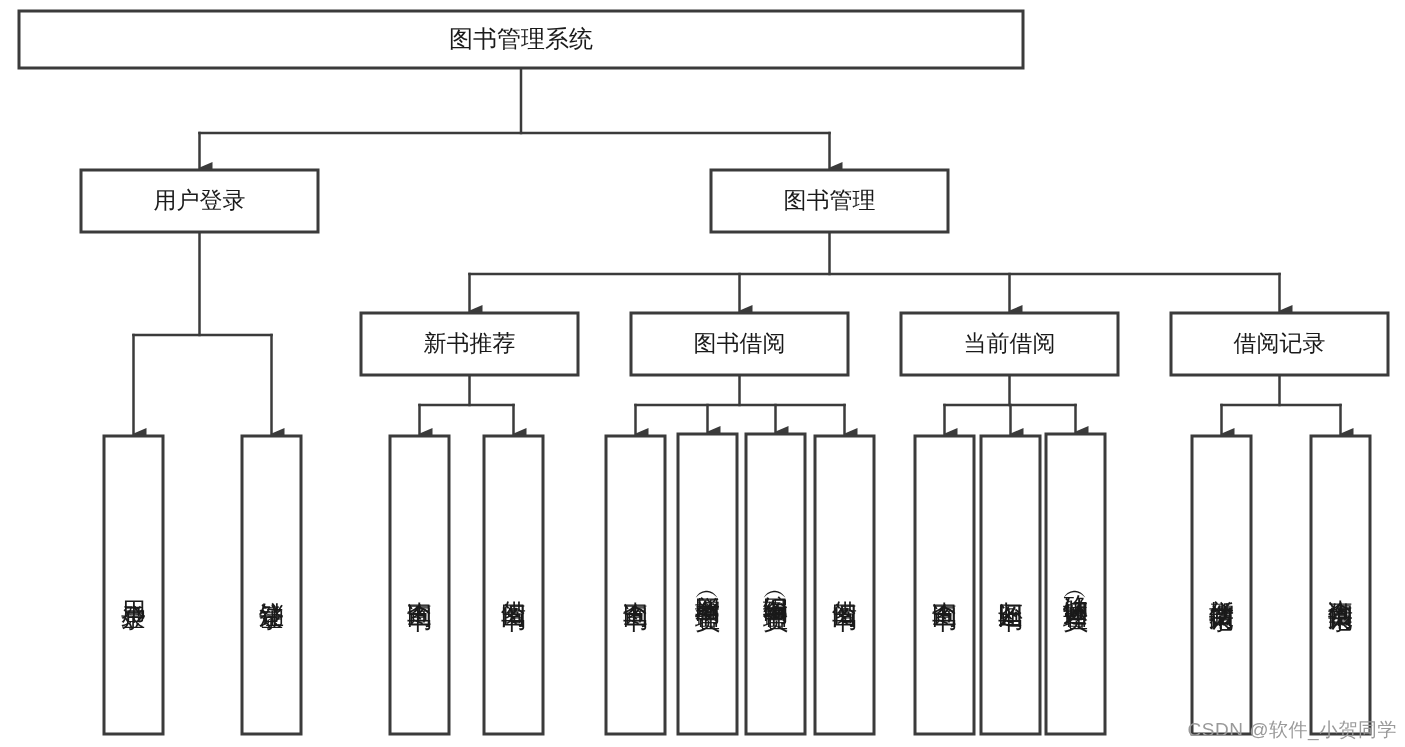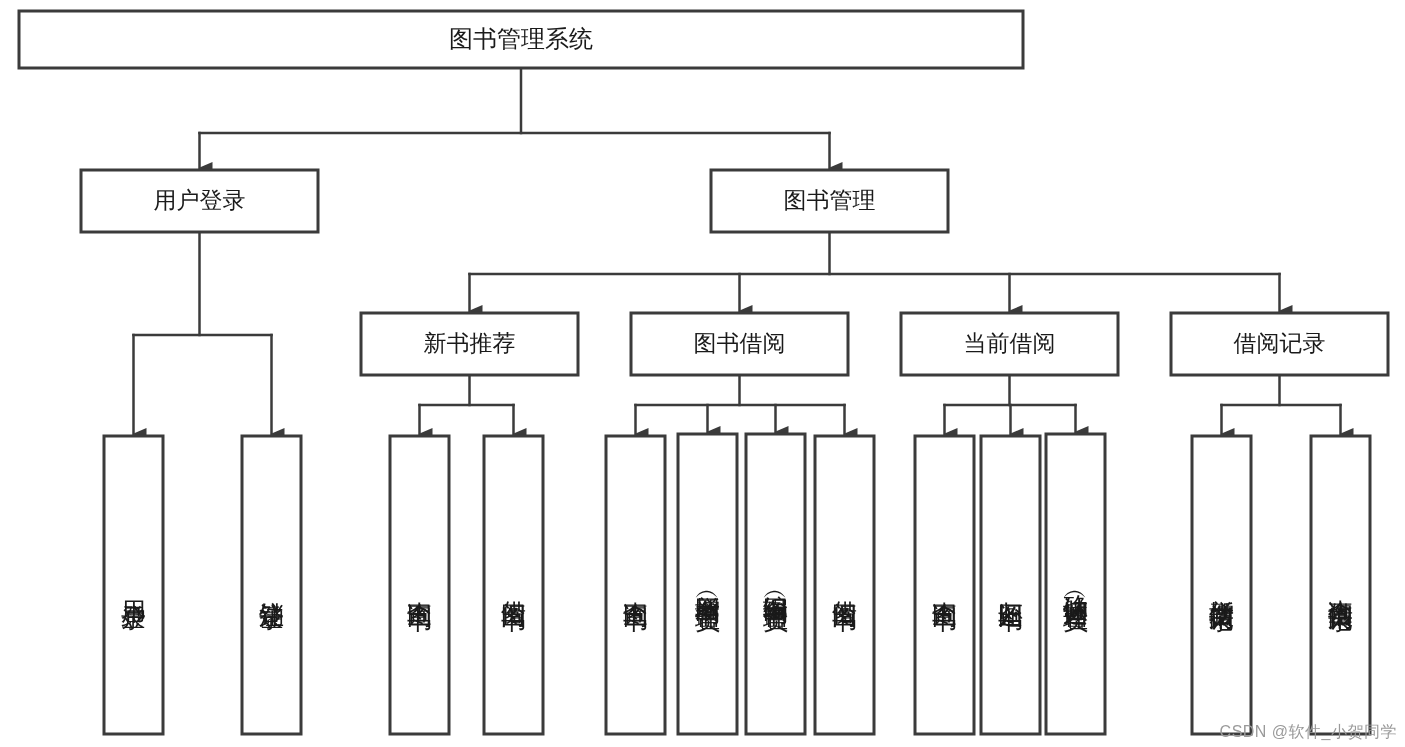--- a/index.html
+++ b/index.html
@@ -68,21 +68,21 @@
     align-items: center;
     justify-content: center;
     white-space: nowrap;
     pointer-events: none;
   }
   #watermark {
     position: absolute;
     right: 8px;
     bottom: 4px;
     font-family: "Liberation Sans", "DejaVu Sans", sans-serif;
-    font-size: 16px;
+    font-size: 19px;
     color: #9a9a9a;
     white-space: nowrap;
     letter-spacing: 0.5px;
   }
 </style>
 </head>
 <body>
 
 <div id="diagram-root">
 

